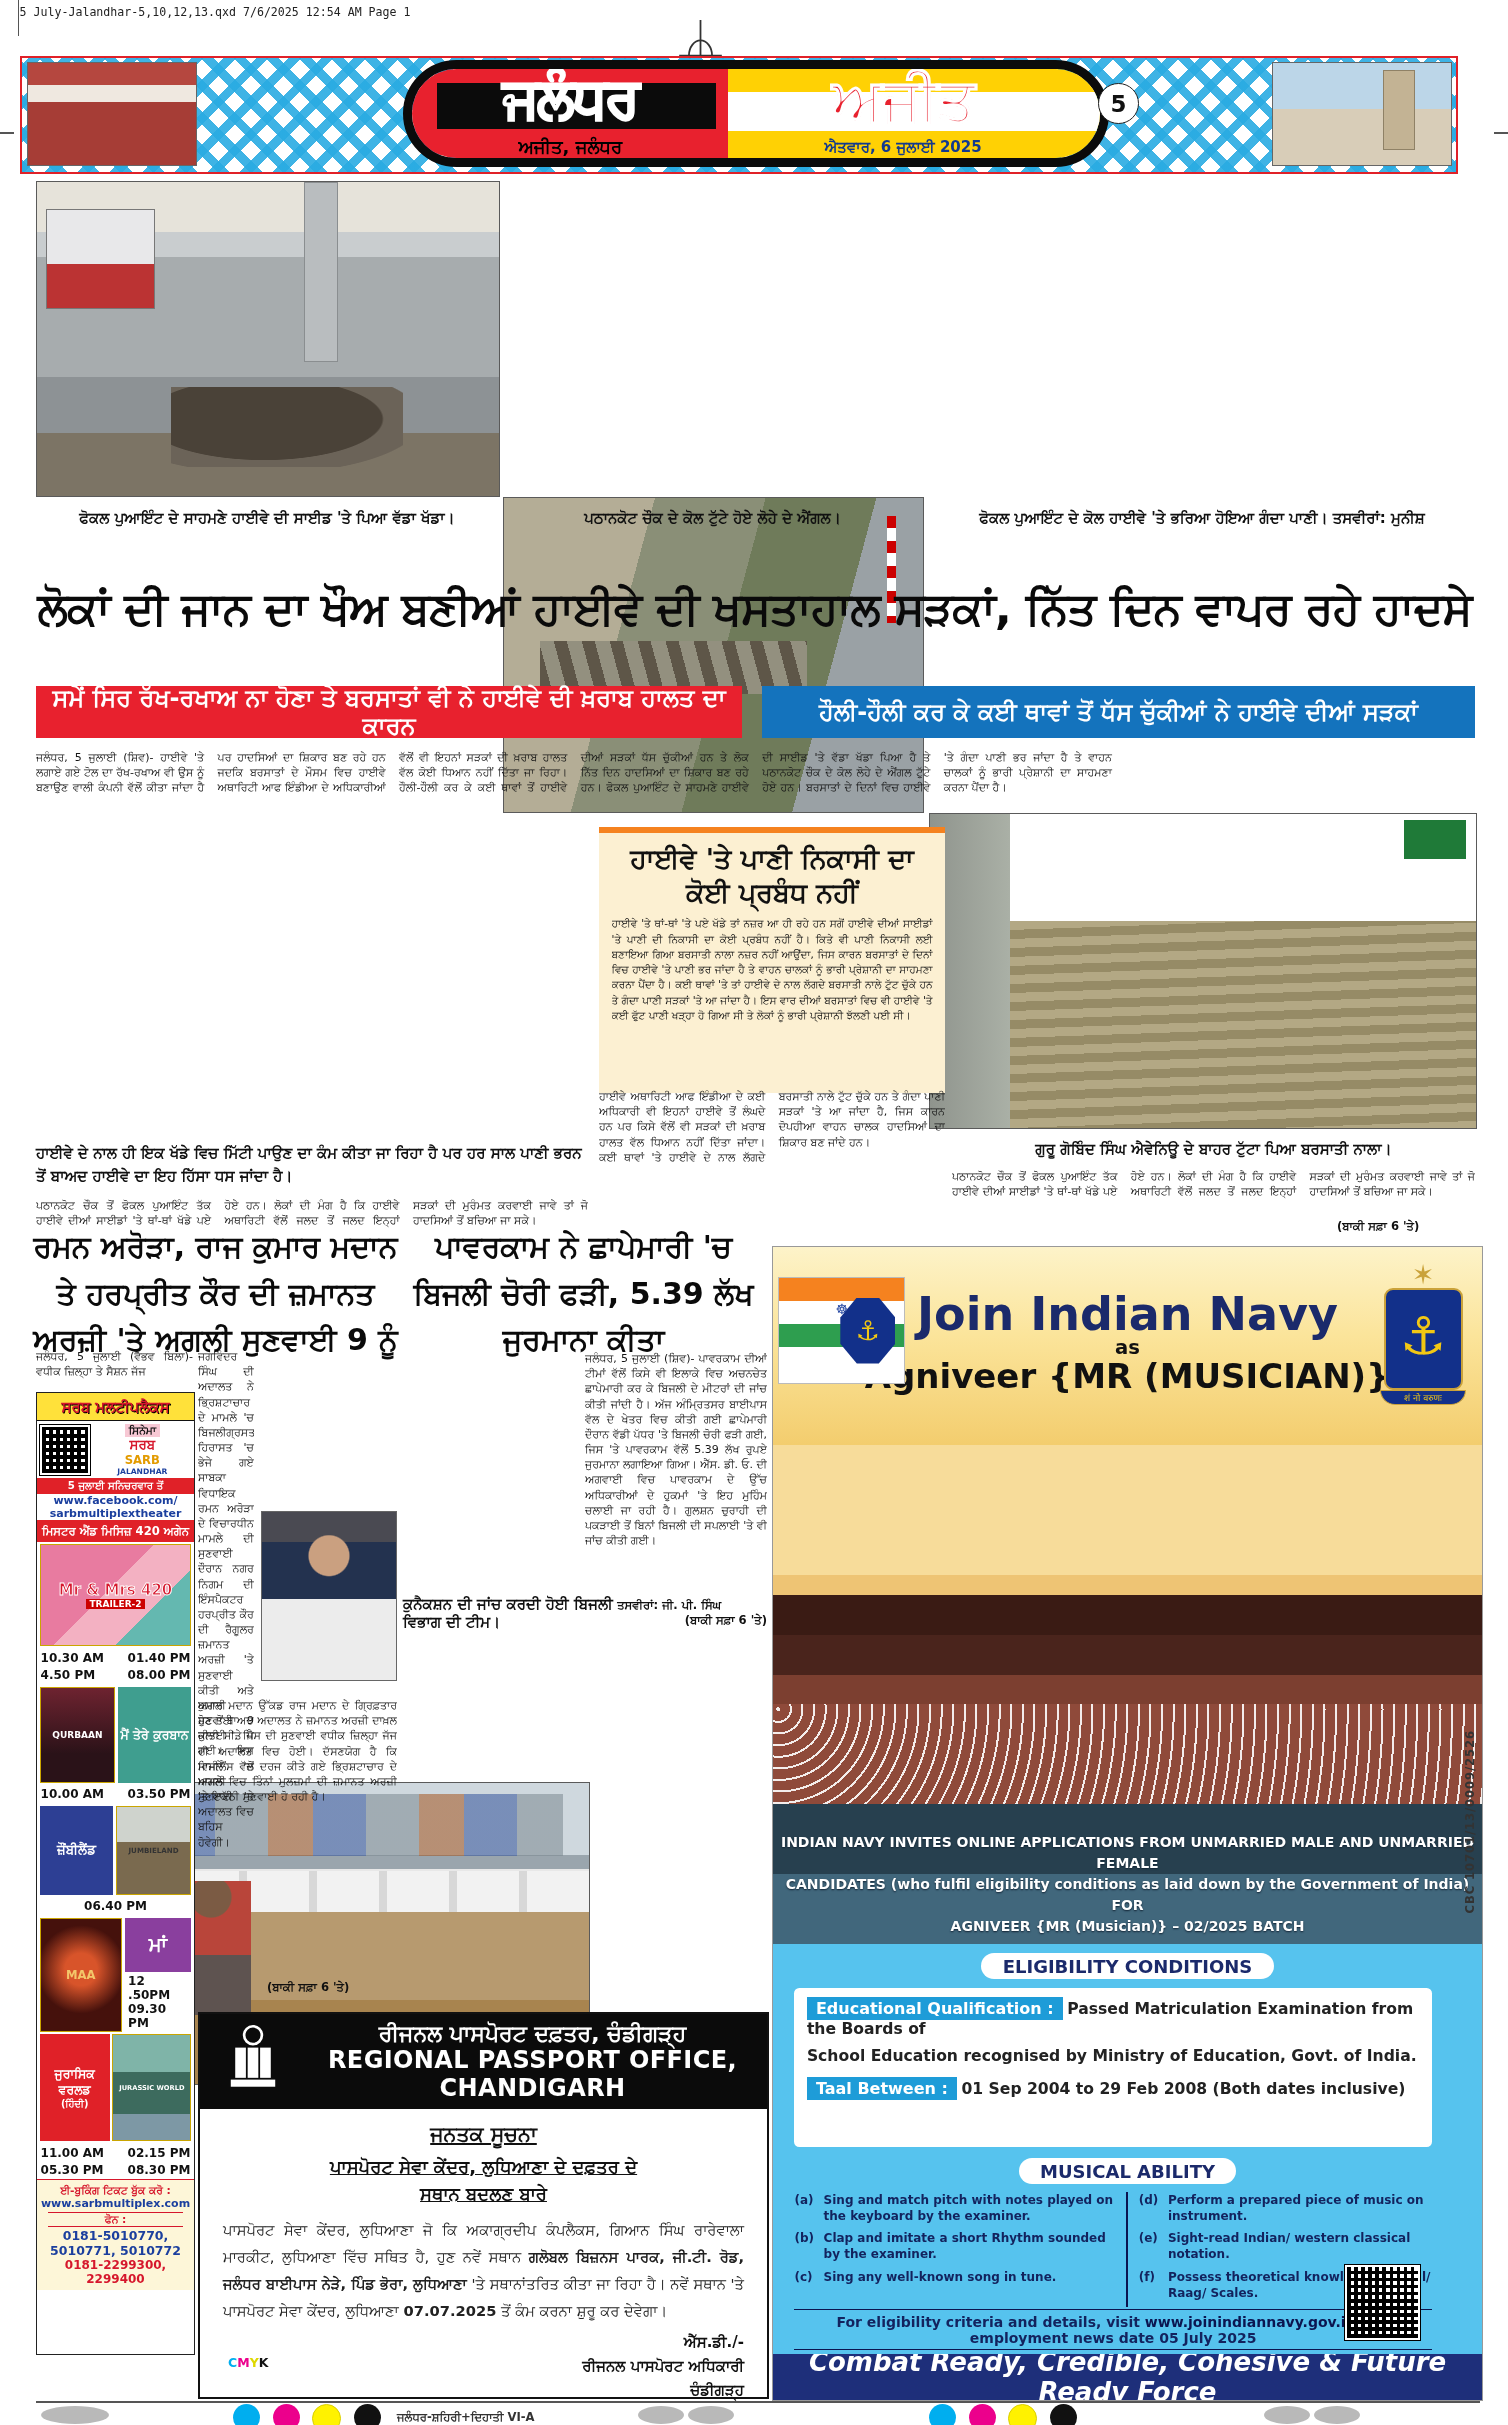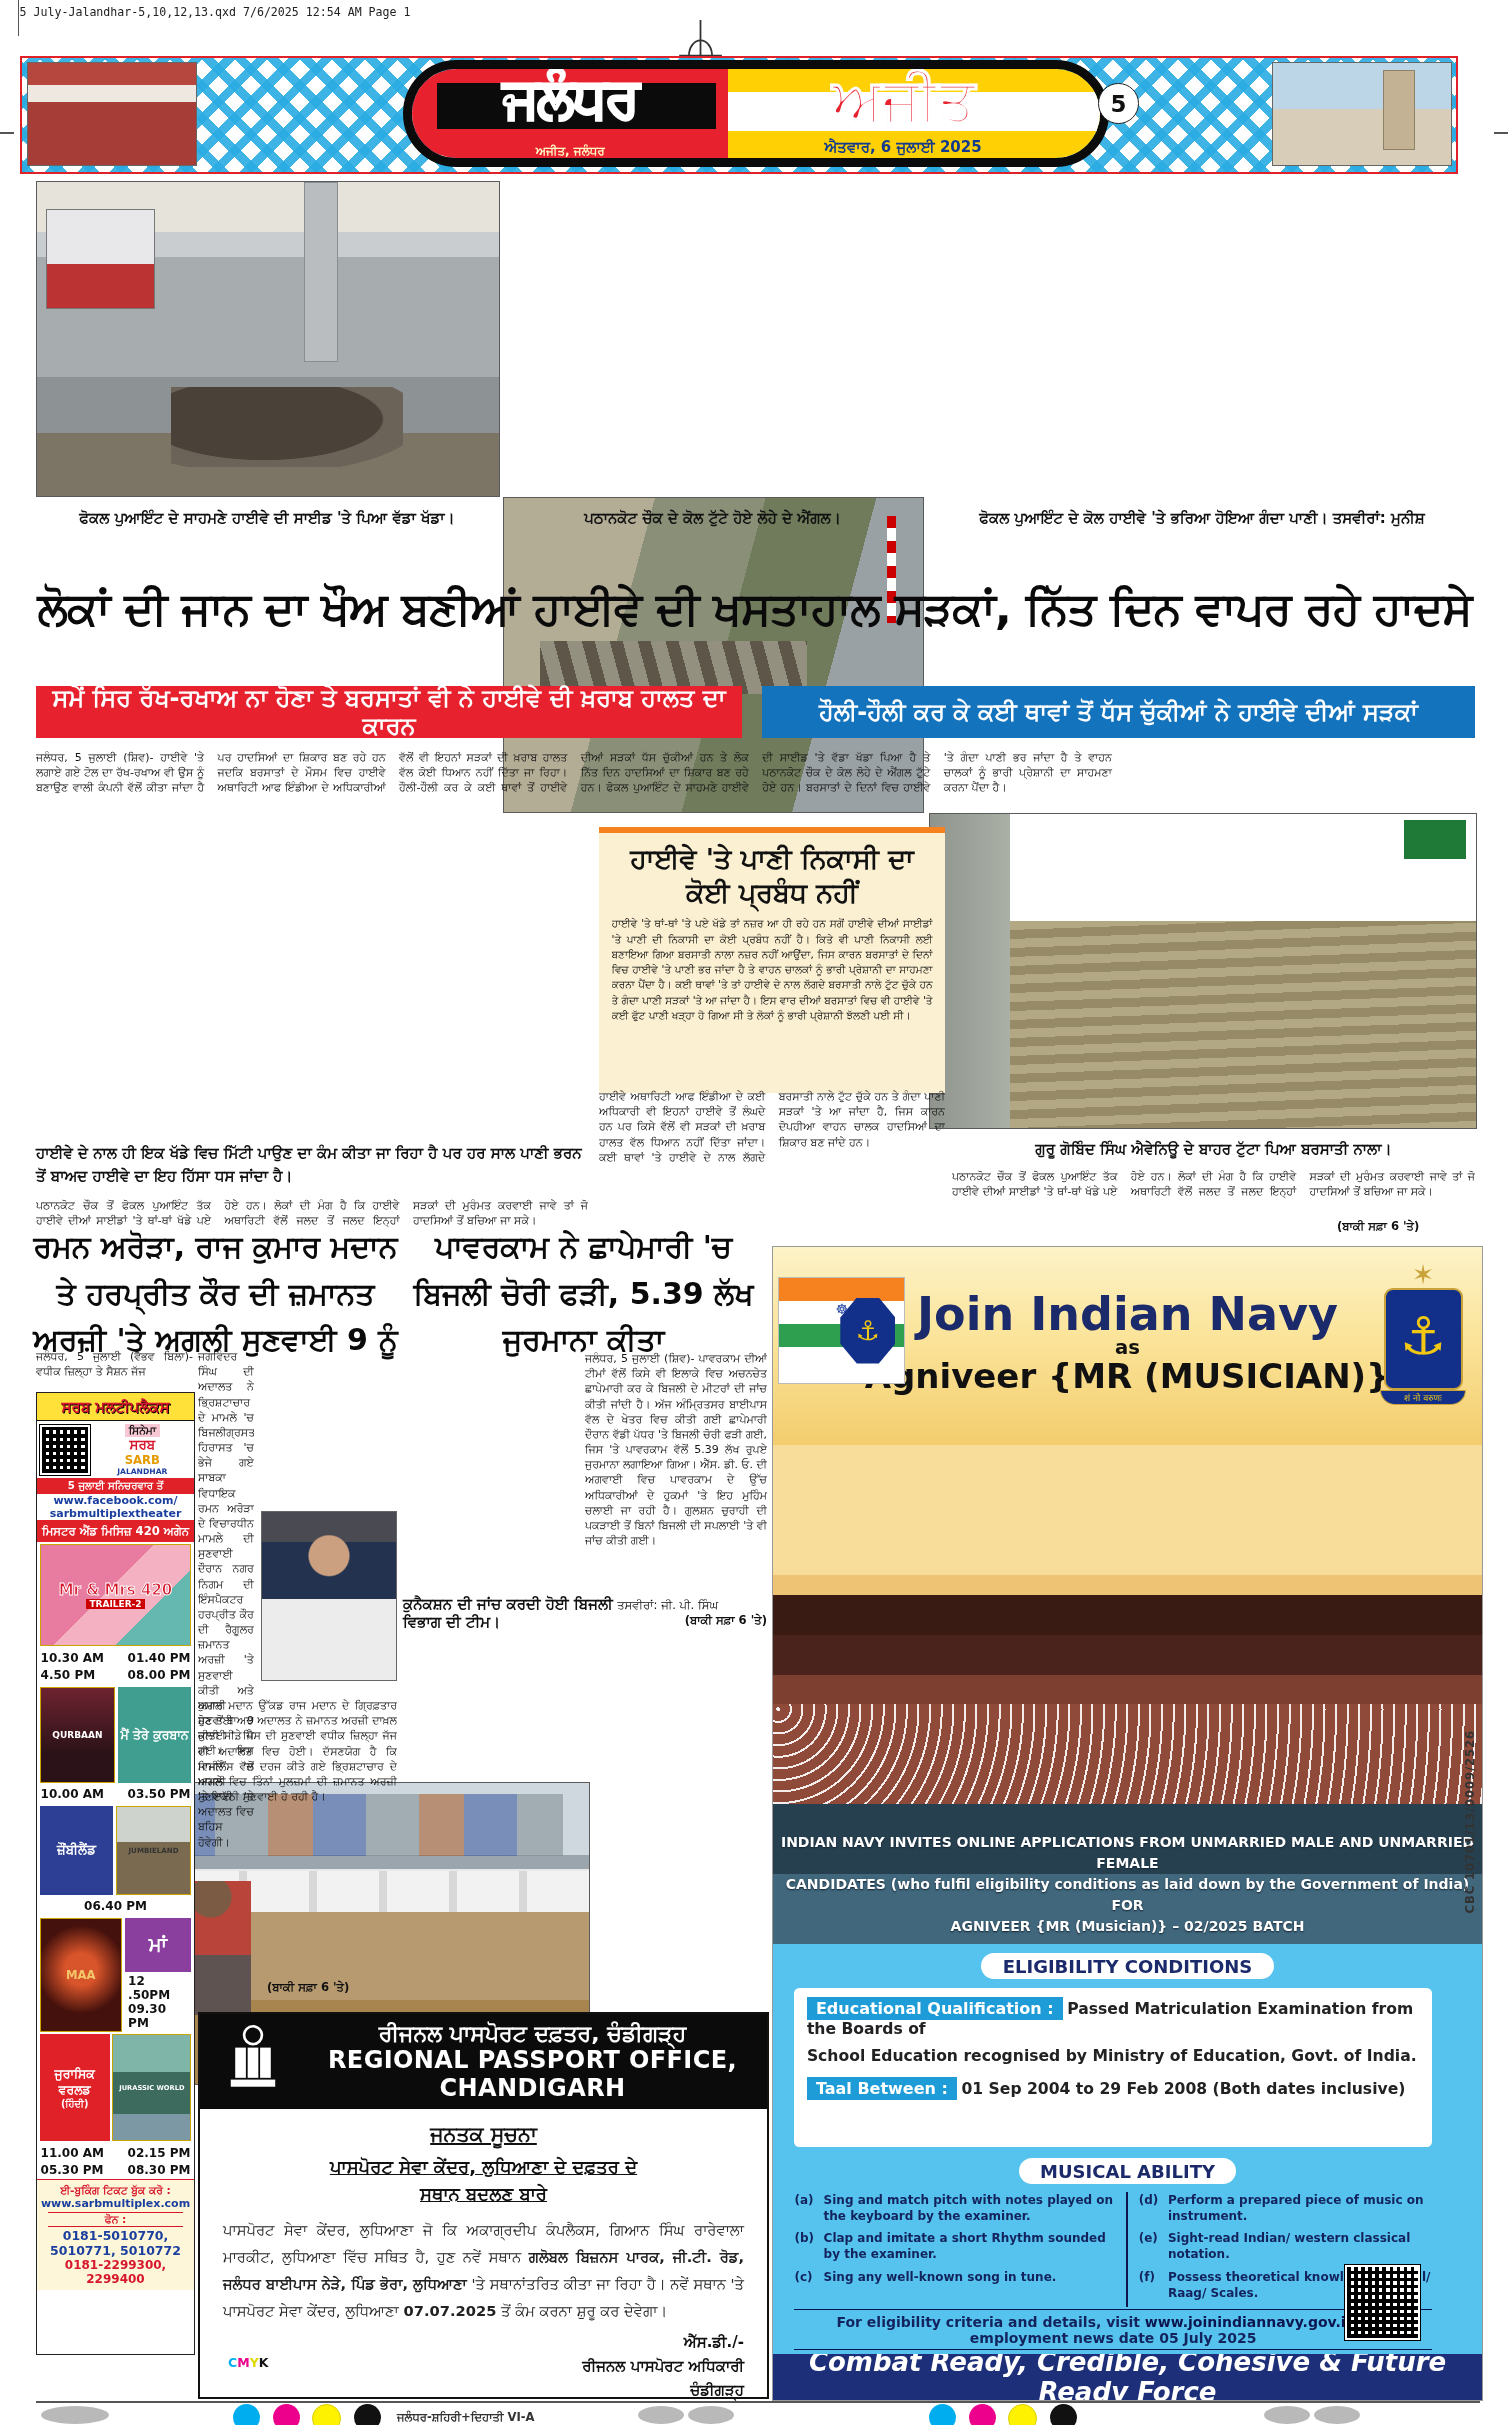--- a/index.html
+++ b/index.html
@@ -19,21 +19,21 @@
   .mast-photo{border:0.9px solid #666;}
   .stadium{border:9px solid #0b0b0b;border-radius:62px;overflow:hidden;display:flex;}
   .stadium .half-red{background:#e8212e;flex:0 0 46%;position:relative;}
   .stadium .half-yel{background:#ffd104;flex:1;position:relative;}
   .city-bar{position:absolute;left:8%;right:4%;top:14.3px;height:46px;background:#0b0b0b;}
   .city-txt{position:absolute;left:0;right:0;top:1.8px;font-size:55px;font-weight:900;color:#000;
             -webkit-text-stroke:2.2px #fff;text-align:center;line-height:1;letter-spacing:-1.8px;}
   .yel-stripe{position:absolute;left:0;right:0;top:23px;height:39px;background:#fff;}
   .paper-txt{position:absolute;left:0;right:6%;top:0px;font-size:59px;font-weight:900;color:#e8212e;
              -webkit-text-stroke:1.3px #fff;text-align:center;line-height:1.05;letter-spacing:-0.9px;}
-  .ed-label{position:absolute;left:0;right:0;bottom:0px;text-align:center;font-size:12px;font-weight:700;color:#fef9c3;}
+  .ed-label{position:absolute;left:0;right:0;bottom:0px;text-align:center;font-size:18px;font-weight:700;color:#000000;}
   .date-label{position:absolute;left:0;right:6%;bottom:1.8px;text-align:center;font-size:15px;font-weight:700;color:#123a8f;}
   .pagenum{background:#fff;border:1.8px solid #222;border-radius:50%;font-size:23px;font-weight:900;color:#111;}
 
   
   .photo{border:1.8px solid #5a5a5a;position:relative;overflow:hidden;}
   .cap{font-size:15px;font-weight:700;color:#111;}
   .cap.c{text-align:center;}
 
   
   .mainhead{font-size:45px;font-weight:900;color:#0a0a0a;white-space:nowrap;letter-spacing:-0.9px;}
@@ -212,21 +212,21 @@
   <div class="body-txt" style="height:1007px;">ਜਗਵਿੰਦਰ ਸਿੰਘ ਦੀ ਅਦਾਲਤ ਨੇ ਭ੍ਰਿਸ਼ਟਾਚਾਰ ਦੇ ਮਾਮਲੇ 'ਚ ਬਿਜਲੀਗ੍ਰਸਤ ਹਿਰਾਸਤ 'ਚ ਭੇਜੇ ਗਏ ਸਾਬਕਾ ਵਿਧਾਇਕ ਰਮਨ ਅਰੋੜਾ ਦੇ ਵਿਚਾਰਧੀਨ ਮਾਮਲੇ ਦੀ ਸੁਣਵਾਈ ਦੌਰਾਨ ਨਗਰ ਨਿਗਮ ਦੀ ਇੰਸਪੈਕਟਰ ਹਰਪ੍ਰੀਤ ਕੌਰ ਦੀ ਰੈਗੂਲਰ ਜ਼ਮਾਨਤ ਅਰਜ਼ੀ 'ਤੇ ਸੁਣਵਾਈ ਕੀਤੀ ਅਤੇ ਅਗਲੀ ਸੁਣਵਾਈ 9 ਜੁਲਾਈ 'ਤੇ ਪੈ ਗਈ। ਇਸ ਮਾਮਲੇ 'ਚ ਅਗਲੀ ਸੁਣਵਾਈ 'ਤੇ ਅਦਾਲਤ ਵਿਚ ਬਹਿਸ ਹੋਵੇਗੀ।</div>
 </div>
 <div class="abs body-txt" style="left:198px;top:1698px;width:199px;height:267px;">ਕੁਮਾਰ ਮਦਾਨ ਉੱਕਡ ਰਾਜ ਮਦਾਨ ਦੇ ਗ੍ਰਿਫ਼ਤਾਰ ਹੋਣ ਤੋਂ ਬਾਅਦ ਅਦਾਲਤ ਨੇ ਜ਼ਮਾਨਤ ਅਰਜ਼ੀ ਦਾਖ਼ਲ ਕੀਤੀ ਸੀ, ਜਿਸ ਦੀ ਸੁਣਵਾਈ ਵਧੀਕ ਜ਼ਿਲ੍ਹਾ ਜੱਜ ਦੀ ਅਦਾਲਤ ਵਿਚ ਹੋਈ। ਦੱਸਣਯੋਗ ਹੈ ਕਿ ਵਿਜੀਲੈਂਸ ਵੱਲੋਂ ਦਰਜ ਕੀਤੇ ਗਏ ਭ੍ਰਿਸ਼ਟਾਚਾਰ ਦੇ ਮਾਮਲੇ ਵਿਚ ਤਿੰਨਾਂ ਮੁਲਜ਼ਮਾਂ ਦੀ ਜ਼ਮਾਨਤ ਅਰਜ਼ੀ 'ਤੇ ਇਕੱਠੀ ਸੁਣਵਾਈ ਹੋ ਰਹੀ ਹੈ।</div>
 <div class="abs cont" style="left:267px;top:1980px;">(ਬਾਕੀ ਸਫ਼ਾ 6 'ਤੇ)</div>
 
 <div class="abs subhead2 ctr" style="left:399px;top:1244px;width:369px;height:100px;">ਪਾਵਰਕਾਮ ਨੇ ਛਾਪੇਮਾਰੀ 'ਚ ਬਿਜਲੀ ਚੋਰੀ ਫੜੀ, 5.39 ਲੱਖ ਜੁਰਮਾਨਾ ਕੀਤਾ</div>
 
 <div class="abs body-txt" style="left:585px;top:1351px;width:182px;height:239px;">ਜਲੰਧਰ, 5 ਜੁਲਾਈ (ਸ਼ਿਵ)- ਪਾਵਰਕਾਮ ਦੀਆਂ ਟੀਮਾਂ ਵੱਲੋਂ ਕਿਸੇ ਵੀ ਇਲਾਕੇ ਵਿਚ ਅਚਨਚੇਤ ਛਾਪੇਮਾਰੀ ਕਰ ਕੇ ਬਿਜਲੀ ਦੇ ਮੀਟਰਾਂ ਦੀ ਜਾਂਚ ਕੀਤੀ ਜਾਂਦੀ ਹੈ। ਅੱਜ ਅੰਮ੍ਰਿਤਸਰ ਬਾਈਪਾਸ ਵੱਲ ਦੇ ਖੇਤਰ ਵਿਚ ਕੀਤੀ ਗਈ ਛਾਪੇਮਾਰੀ ਦੌਰਾਨ ਵੱਡੀ ਪੱਧਰ 'ਤੇ ਬਿਜਲੀ ਚੋਰੀ ਫੜੀ ਗਈ, ਜਿਸ 'ਤੇ ਪਾਵਰਕਾਮ ਵੱਲੋਂ 5.39 ਲੱਖ ਰੁਪਏ ਜੁਰਮਾਨਾ ਲਗਾਇਆ ਗਿਆ। ਐੱਸ. ਡੀ. ਓ. ਦੀ ਅਗਵਾਈ ਵਿਚ ਪਾਵਰਕਾਮ ਦੇ ਉੱਚ ਅਧਿਕਾਰੀਆਂ ਦੇ ਹੁਕਮਾਂ 'ਤੇ ਇਹ ਮੁਹਿੰਮ ਚਲਾਈ ਜਾ ਰਹੀ ਹੈ। ਗੁਲਸ਼ਨ ਚੁਰਾਹੀ ਦੀ ਪਕੜਾਈ ਤੋਂ ਬਿਨਾਂ ਬਿਜਲੀ ਦੀ ਸਪਲਾਈ 'ਤੇ ਵੀ ਜਾਂਚ ਕੀਤੀ ਗਈ।</div>
 <div class="abs" style="left:403px;top:1595px;width:364px;height:41px;">
   <span class="cap">ਕੁਨੈਕਸ਼ਨ ਦੀ ਜਾਂਚ ਕਰਦੀ ਹੋਈ ਬਿਜਲੀ</span>
-  <span class="cap" style="font-weight:400;font-size:11.6px;">ਤਸਵੀਰਾਂ: ਜੀ. ਪੀ. ਸਿੰਘ</span><br>
+  <span class="cap" style="font-weight:700;font-size:11.6px;">ਤਸਵੀਰਾਂ: ਜੀ. ਪੀ. ਸਿੰਘ</span><br>
   <span class="cap">ਵਿਭਾਗ ਦੀ ਟੀਮ।</span>
   <span class="cont" style="float:right;">(ਬਾਕੀ ਸਫ਼ਾ 6 'ਤੇ)</span>
 </div>
 
 <div class="abs sarb" style="left:36px;top:1392px;width:157px;height:961px;">
   <div class="sarb-head">ਸਰਬ ਮਲਟੀਪਲੈਕਸ</div>
   <div style="display:flex;align-items:center;gap:3.6px;padding:2.7px;">
     <div class="qr" style="width:46px;height:46px;"></div>
     <div style="flex:1;text-align:center;">
       <span style="background:#f7c8d4;font-weight:800;font-size:10.7px;padding:0 3.6px;">ਸਿਨੇਮਾ</span>

